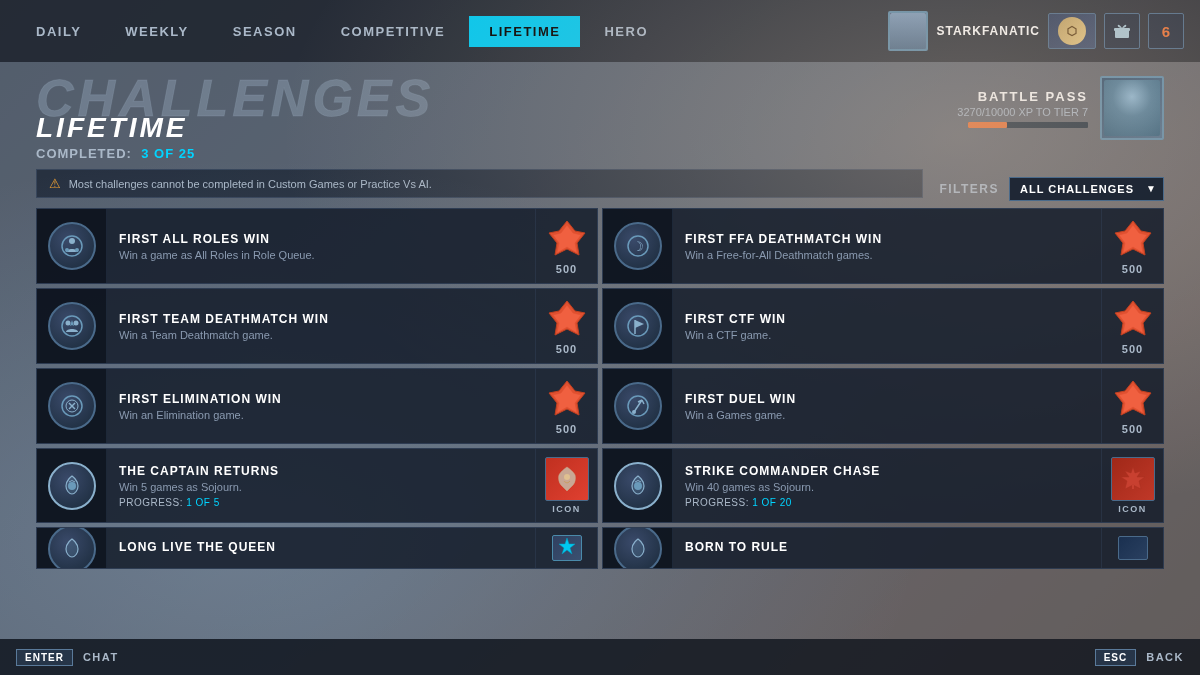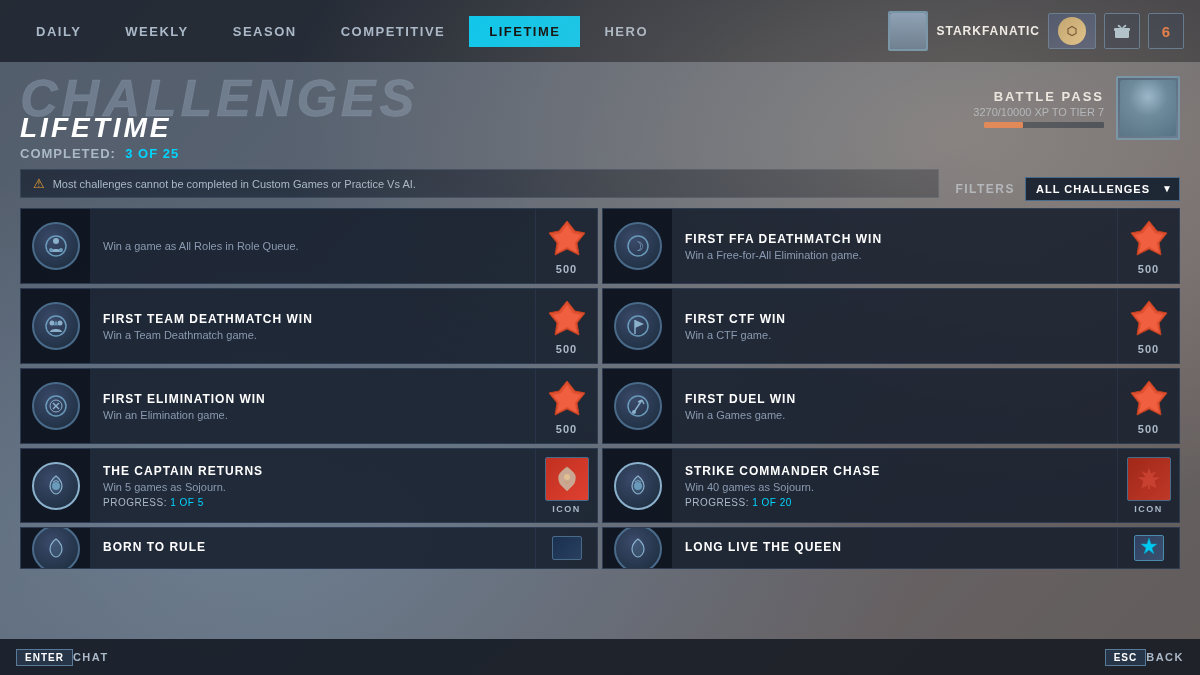--- a/index.html
+++ b/index.html
@@ -126,21 +126,21 @@
       display: flex;
       align-items: center;
       justify-content: center;
       cursor: pointer;
       color: #aac8d8;
       font-size: 14px;
     }
 
     
     .main-content {
-      padding: 0 20px;
+      padding: 0 36px;
       background: rgba(15,22,35,0.6);
       height: calc(675px - 62px - 36px);
     }
 
     
     .challenges-header {
       padding: 10px 0 4px 0;
       display: flex;
       align-items: flex-start;
       justify-content: space-between;
@@ -458,21 +458,21 @@
       padding: 0 16px;
       position: absolute;
       bottom: 0;
       left: 0;
       right: 0;
     }
 
     .bottom-key {
       display: flex;
       align-items: center;
-      gap: 0;
+      gap: 10px;
     }
 
     .key-box {
       background: rgba(40,55,75,0.9);
       border: 1px solid #5a7a9a;
       padding: 2px 8px;
       font-size: 10px;
       font-weight: 700;
       letter-spacing: 1px;
       color: #fff;
@@ -587,20 +587,21 @@
             <svg width="28" height="28" viewBox="0 0 28 28" fill="none">
               <circle cx="14" cy="14" r="10" stroke="#6a9aba" stroke-width="1.5" fill="none"></circle>
               <circle cx="14" cy="9" r="3" fill="#8ab0cc"></circle>
               <path d="M8 20 C8 16 20 16 20 20" fill="#8ab0cc"></path>
               <circle cx="9" cy="18" r="2" fill="#6a9aba"></circle>
               <circle cx="19" cy="18" r="2" fill="#6a9aba"></circle>
             </svg>
           </div>
         </div>
         <div class="challenge-info">
+          <div class="challenge-title">FIRST ALL ROLES WIN</div>
           <div class="challenge-desc">Win a game as All Roles in Role Queue.</div>
         </div>
         <div class="challenge-reward">
           <div class="xp-icon">
             <svg width="44" height="44" viewBox="0 0 44 44">
               <polygon points="22,4 30,14 40,16 32,26 34,38 22,32 10,38 12,26 4,16 14,14" fill="#e05030" stroke="#c04020" stroke-width="1"></polygon>
               <polygon points="22,8 28,16 36,18 30,26 32,36 22,30 12,36 14,26 8,18 16,16" fill="#f06040" stroke="#e05030" stroke-width="0.5"></polygon>
             </svg>
           </div>
           <div class="xp-value">500</div>
@@ -611,21 +612,21 @@
         <div class="challenge-icon-area">
           <div class="challenge-icon-circle">
             <svg width="28" height="28" viewBox="0 0 28 28" fill="none">
               <circle cx="14" cy="14" r="10" stroke="#6a9aba" stroke-width="1.5" fill="none"></circle>
               <text x="14" y="19" text-anchor="middle" font-size="13" fill="#8ab0cc">☽</text>
             </svg>
           </div>
         </div>
         <div class="challenge-info">
           <div class="challenge-title">FIRST FFA DEATHMATCH WIN</div>
-          <div class="challenge-desc">Win a Free-for-All Elimination game.</div>
+          <div class="challenge-desc">Win a Free-for-All Deathmatch games.</div>
         </div>
         <div class="challenge-reward">
           <div class="xp-icon">
             <svg width="44" height="44" viewBox="0 0 44 44">
               <polygon points="22,4 30,14 40,16 32,26 34,38 22,32 10,38 12,26 4,16 14,14" fill="#e05030" stroke="#c04020" stroke-width="1"></polygon>
               <polygon points="22,8 28,16 36,18 30,26 32,36 22,30 12,36 14,26 8,18 16,16" fill="#f06040" stroke="#e05030" stroke-width="0.5"></polygon>
             </svg>
           </div>
           <div class="xp-value">500</div>
         </div>
@@ -794,44 +795,44 @@
 
       <div class="challenge-card partial" style="min-height:unset; height:42px;">
         <div class="challenge-icon-area" style="min-height:42px;">
           <div class="challenge-icon-circle">
             <svg width="28" height="28" viewBox="0 0 28 28" fill="none">
               <path d="M14 4 C14 4 8 8 8 14 C8 18 11 22 14 22 C17 22 20 18 20 14 C20 8 14 4 14 4Z" stroke="#8ab0cc" stroke-width="1.2" fill="rgba(100,150,180,0.2)"></path>
             </svg>
           </div>
         </div>
         <div class="challenge-info">
-          <div class="challenge-title">BORN TO RULE</div>
-        </div>
-        <div class="challenge-reward">
-          <div class="icon-reward-thumb" style="background: linear-gradient(135deg,#1a3050,#2a4060); width:30px; height:30px; border:1px solid #4a6a8a;"></div>
+          <div class="challenge-title">LONG LIVE THE QUEEN</div>
+        </div>
+        <div class="challenge-reward">
+          <div class="icon-reward-thumb" style="background: linear-gradient(135deg,#304060,#3a5070); width:30px; height:30px; border:1px solid #4a8aaa;">
+            <svg width="24" height="24" viewBox="0 0 24 24" fill="none">
+              <polygon points="12,2 14,8 20,8 15,12 17,18 12,14 7,18 9,12 4,8 10,8" fill="#00c8f0" stroke="#00a0c0" stroke-width="0.5"></polygon>
+            </svg>
+          </div>
         </div>
       </div>
 
       <div class="challenge-card partial" style="min-height:unset; height:42px;">
         <div class="challenge-icon-area" style="min-height:42px;">
           <div class="challenge-icon-circle">
             <svg width="28" height="28" viewBox="0 0 28 28" fill="none">
               <path d="M14 4 C14 4 8 8 8 14 C8 18 11 22 14 22 C17 22 20 18 20 14 C20 8 14 4 14 4Z" stroke="#8ab0cc" stroke-width="1.2" fill="rgba(100,150,180,0.2)"></path>
             </svg>
           </div>
         </div>
         <div class="challenge-info">
-          <div class="challenge-title">LONG LIVE THE QUEEN</div>
-        </div>
-        <div class="challenge-reward">
-          <div class="icon-reward-thumb" style="background: linear-gradient(135deg,#304060,#3a5070); width:30px; height:30px; border:1px solid #4a8aaa;">
-            <svg width="24" height="24" viewBox="0 0 24 24" fill="none">
-              <polygon points="12,2 14,8 20,8 15,12 17,18 12,14 7,18 9,12 4,8 10,8" fill="#00c8f0" stroke="#00a0c0" stroke-width="0.5"></polygon>
-            </svg>
-          </div>
+          <div class="challenge-title">BORN TO RULE</div>
+        </div>
+        <div class="challenge-reward">
+          <div class="icon-reward-thumb" style="background: linear-gradient(135deg,#1a3050,#2a4060); width:30px; height:30px; border:1px solid #4a6a8a;"></div>
         </div>
       </div>
 
     </div>
   </div>
 
   <div class="bottom-bar">
     <div class="bottom-key">
       <div class="key-box">ENTER</div>
       <span class="key-label">CHAT</span>

